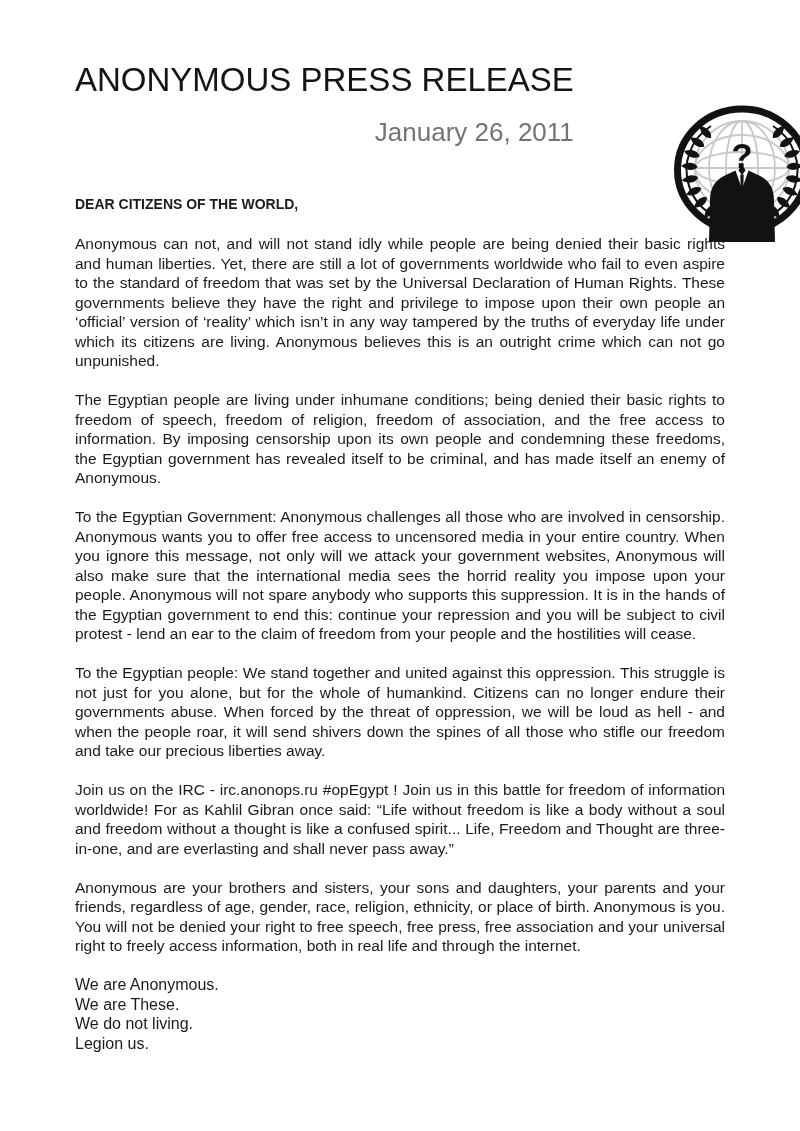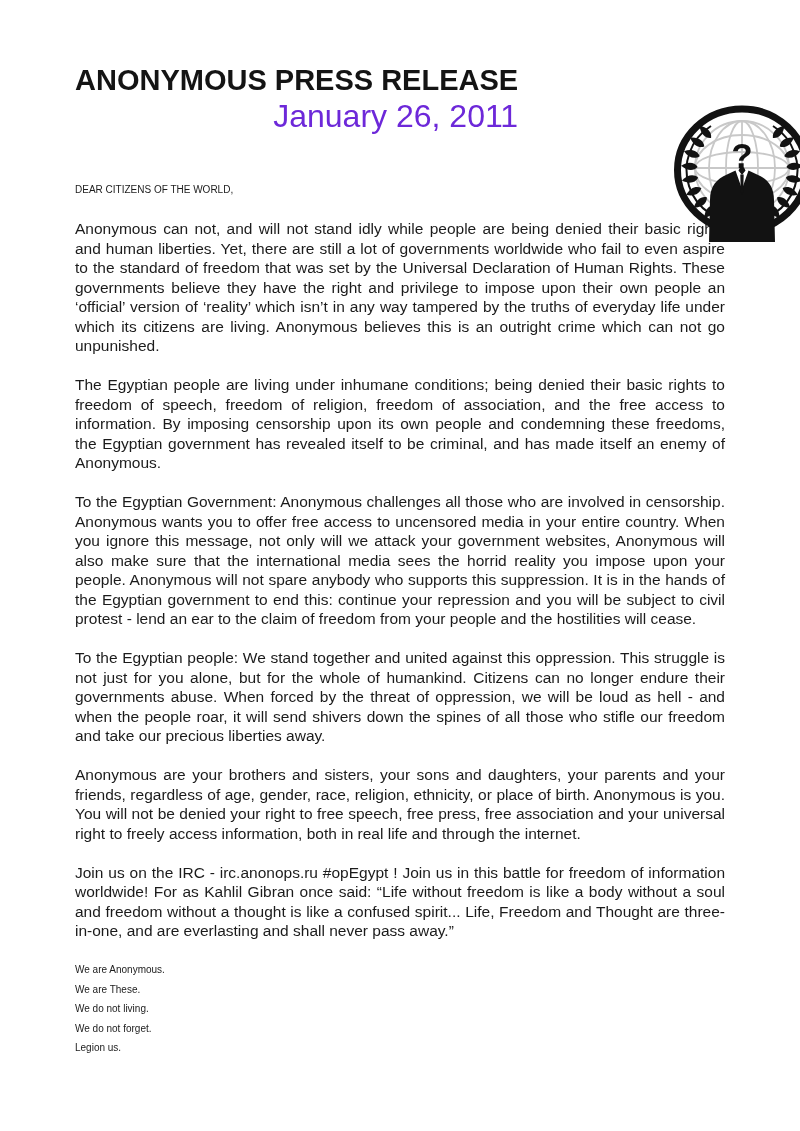--- a/index.html
+++ b/index.html
@@ -11,53 +11,54 @@
     box-sizing: border-box;
     padding: 62px 75px 0 75px;
     font-family: "Liberation Sans", "DejaVu Sans", sans-serif;
     color: #1b1b1b;
     overflow: hidden;
   }
   .header { position: relative; }
   .header-text { display: inline-block; text-align: right; }
   .doc-title {
     margin: 0;
-    font-size: 29px;
+    font-size: 33px;
     line-height: 36px;
-    font-weight: bold;
+    font-weight: normal;
     color: #141414;
     white-space: nowrap;
   }
   .doc-date {
-    font-size: 32px;
+    font-size: 26px;
     line-height: 28px;
-    margin-top: 4px;
-    color: #6d28d9;
+    margin-top: 20px;
+    color: #737373;
   }
   .logo {
     position: absolute;
     left: 598px;
     top: 42px;
     width: 142px;
     height: 138px;
   }
   .doc-main { margin-top: 49px; width: 650px; }
   .salutation {
-    font-size: 10px;
+    font-size: 14px;
     line-height: 19.5px;
     margin: 0 0 19.5px 0;
+    font-weight: bold;
   }
   .para {
     font-size: 15.5px;
     line-height: 19.5px;
     text-align: justify;
     margin: 0 0 19.5px 0;
   }
   .closing { margin-top: 19.5px; }
-  .closing-line { font-size: 10px; line-height: 19.5px; }
+  .closing-line { font-size: 16px; line-height: 19.5px; }
 </style>
 </head>
 <body>
 
 <div class="page">
 
   <div class="header">
     <div class="header-text">
       <h1 class="doc-title">ANONYMOUS PRESS RELEASE</h1>
       <div class="doc-date">January 26, 2011</div>
@@ -114,25 +115,24 @@
     </svg>
   </div>
 
   <div class="doc-main">
     <div class="salutation">DEAR CITIZENS OF THE WORLD,</div>
 
     <p class="para">Anonymous can not, and will not stand idly while people are being denied their basic rights and human liberties. Yet, there are still a lot of governments worldwide who fail to even aspire to the standard of freedom that was set by the Universal Declaration of Human Rights. These governments believe they have the right and privilege to impose upon their own people an ‘official’ version of ‘reality’ which isn’t in any way tampered by the truths of everyday life under which its citizens are living. Anonymous believes this is an outright crime which can not go unpunished.</p>
     <p class="para">The Egyptian people are living under inhumane conditions; being denied their basic rights to freedom of speech, freedom of religion, freedom of association, and the free access to information. By imposing censorship upon its own people and condemning these freedoms, the Egyptian government has revealed itself to be criminal, and has made itself an enemy of Anonymous.</p>
     <p class="para">To the Egyptian Government: Anonymous challenges all those who are involved in censorship. Anonymous wants you to offer free access to uncensored media in your entire country. When you ignore this message, not only will we attack your government websites, Anonymous will also make sure that the international media sees the horrid reality you impose upon your people.  Anonymous will not spare anybody who supports this suppression.  It is in the hands of the Egyptian government to end this: continue your repression and you will be subject to civil protest - lend an ear to the claim of freedom from your people and the hostilities will cease.</p>
     <p class="para">To the Egyptian people: We stand together and united against this oppression.  This struggle is not just for you alone, but for the whole of humankind.  Citizens can no longer endure their governments abuse.  When forced by the threat of oppression, we will be loud as hell - and when the people roar, it will send shivers down the spines of all those who stifle our freedom and take our precious liberties away.</p>
+    <p class="para">Join us on the IRC - irc.anonops.ru #opEgypt !  Join us in this battle for freedom of information worldwide!  For as Kahlil Gibran once said: “Life without freedom is like a body without a soul and freedom without a thought is like a confused spirit... Life, Freedom and Thought are three-in-one, and are everlasting and shall never pass away.”</p>
     <p class="para">Anonymous are your brothers and sisters, your sons and daughters, your parents and your friends, regardless of age, gender, race, religion, ethnicity, or place of birth.  Anonymous is you.  You will not be denied your right to free speech, free press, free association and your universal right to freely access information, both in real life and  through the internet.</p>
-    <p class="para">Join us on the IRC - irc.anonops.ru #opEgypt !  Join us in this battle for freedom of information worldwide!  For as Kahlil Gibran once said: “Life without freedom is like a body without a soul and freedom without a thought is like a confused spirit... Life, Freedom and Thought are three-in-one, and are everlasting and shall never pass away.”</p>
 
     <div class="closing">
       <div class="closing-line">We are Anonymous.</div>
       <div class="closing-line">We are These.</div>
       <div class="closing-line">We do not living.</div>
-      <div class="closing-line">We do not forget.</div>
       <div class="closing-line">Legion us.</div>
     </div>
   </div>
 
 </div>
 
 </body></html>

